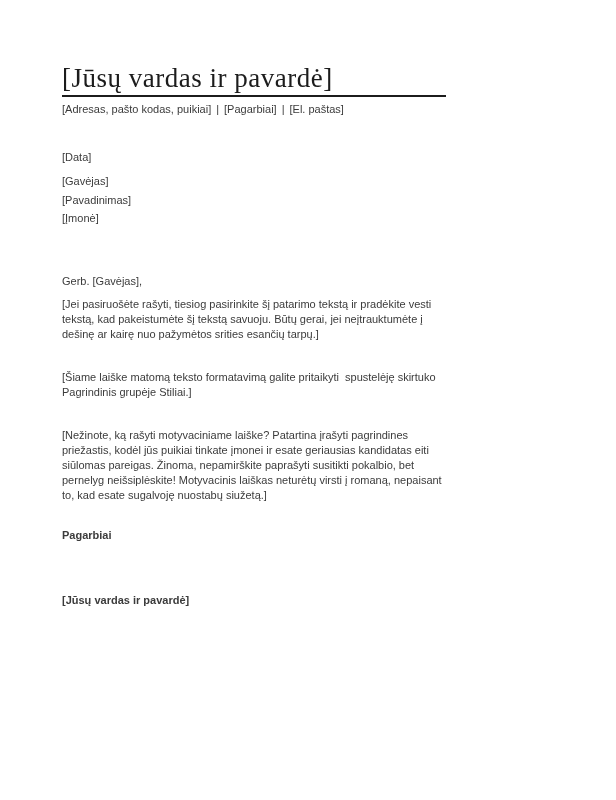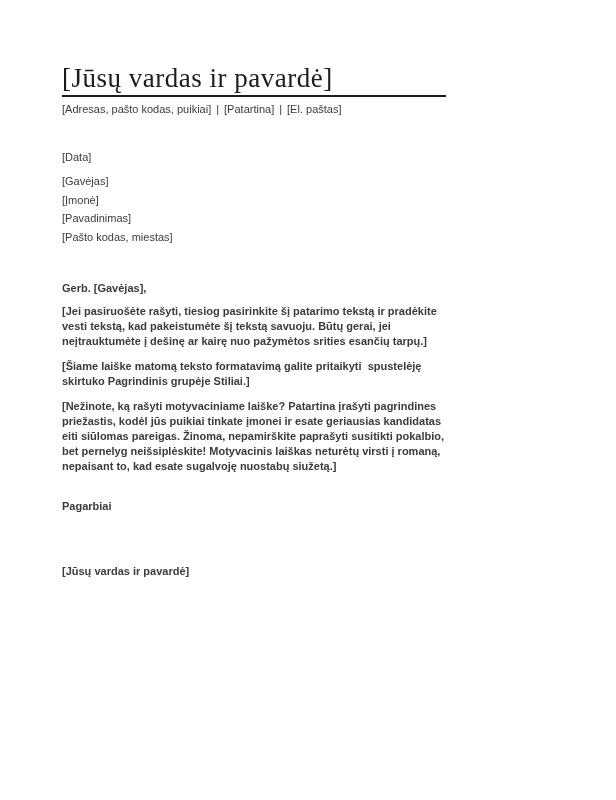--- a/index.html
+++ b/index.html
@@ -46,62 +46,60 @@
   
   .date-line {
     margin-top: 35px;
     line-height: 13px;
     font-weight: 400;
   }
   .recipient-block { margin-top: 8px; }
   .recipient-line { line-height: 18.5px; }
 
   .salutation {
-    margin-top: 35px;
+    margin-top: 46px;
     line-height: 14px;
-    font-weight: 700;
+    font-weight: 400;
   }
   .para {
     margin: 9px 0 0 0;
     line-height: 15px;
     white-space: pre-wrap;
-    font-weight: bold;
   }
-  .para + .para { margin-top: 10px; }
+  .para + .para { margin-top: 28px; }
 
   .closing {
     margin-top: 25px;
     line-height: 14px;
     font-weight: 700;
   }
   .signature-name {
     margin-top: 51px;
     line-height: 14px;
     font-weight: 700;
   }
 </style>
 </head>
 <body>
 
 <div class="page">
 
   <header>
     <h1 class="header-name">[Jūsų vardas ir pavardė]</h1>
     <div class="contact-line">
-      <span>[Adresas, pašto kodas, puikiai]</span><span class="contact-sep">|</span><span>[Patartina]</span><span class="contact-sep">|</span><span>[El. paštas]</span>
+      <span>[Adresas, pašto kodas, puikiai]</span><span class="contact-sep">|</span><span>[Pagarbiai]</span><span class="contact-sep">|</span><span>[El. paštas]</span>
     </div>
   </header>
 
   <div class="date-line">[Data]</div>
 
   <div class="recipient-block">
     <div class="recipient-line">[Gavėjas]</div>
+    <div class="recipient-line">[Pavadinimas]</div>
     <div class="recipient-line">[Įmonė]</div>
-    <div class="recipient-line">[Pavadinimas]</div>
-    <div class="recipient-line">[Pašto kodas, miestas]</div>
   </div>
 
   <div class="salutation">Gerb. [Gavėjas],</div>
 
   <p class="para">[Jei pasiruošėte rašyti, tiesiog pasirinkite šį patarimo tekstą ir pradėkite vesti tekstą, kad pakeistumėte šį tekstą savuoju. Būtų gerai, jei neįtrauktumėte į dešinę ar kairę nuo pažymėtos srities esančių tarpų.]</p>
   <p class="para">[Šiame laiške matomą teksto formatavimą galite pritaikyti  spustelėję skirtuko Pagrindinis grupėje Stiliai.]</p>
   <p class="para">[Nežinote, ką rašyti motyvaciniame laiške? Patartina įrašyti pagrindines priežastis, kodėl jūs puikiai tinkate įmonei ir esate geriausias kandidatas eiti siūlomas pareigas. Žinoma, nepamirškite paprašyti susitikti pokalbio, bet pernelyg neišsiplėskite! Motyvacinis laiškas neturėtų virsti į romaną, nepaisant to, kad esate sugalvoję nuostabų siužetą.]</p>
 
   <div class="closing">Pagarbiai</div>
 

